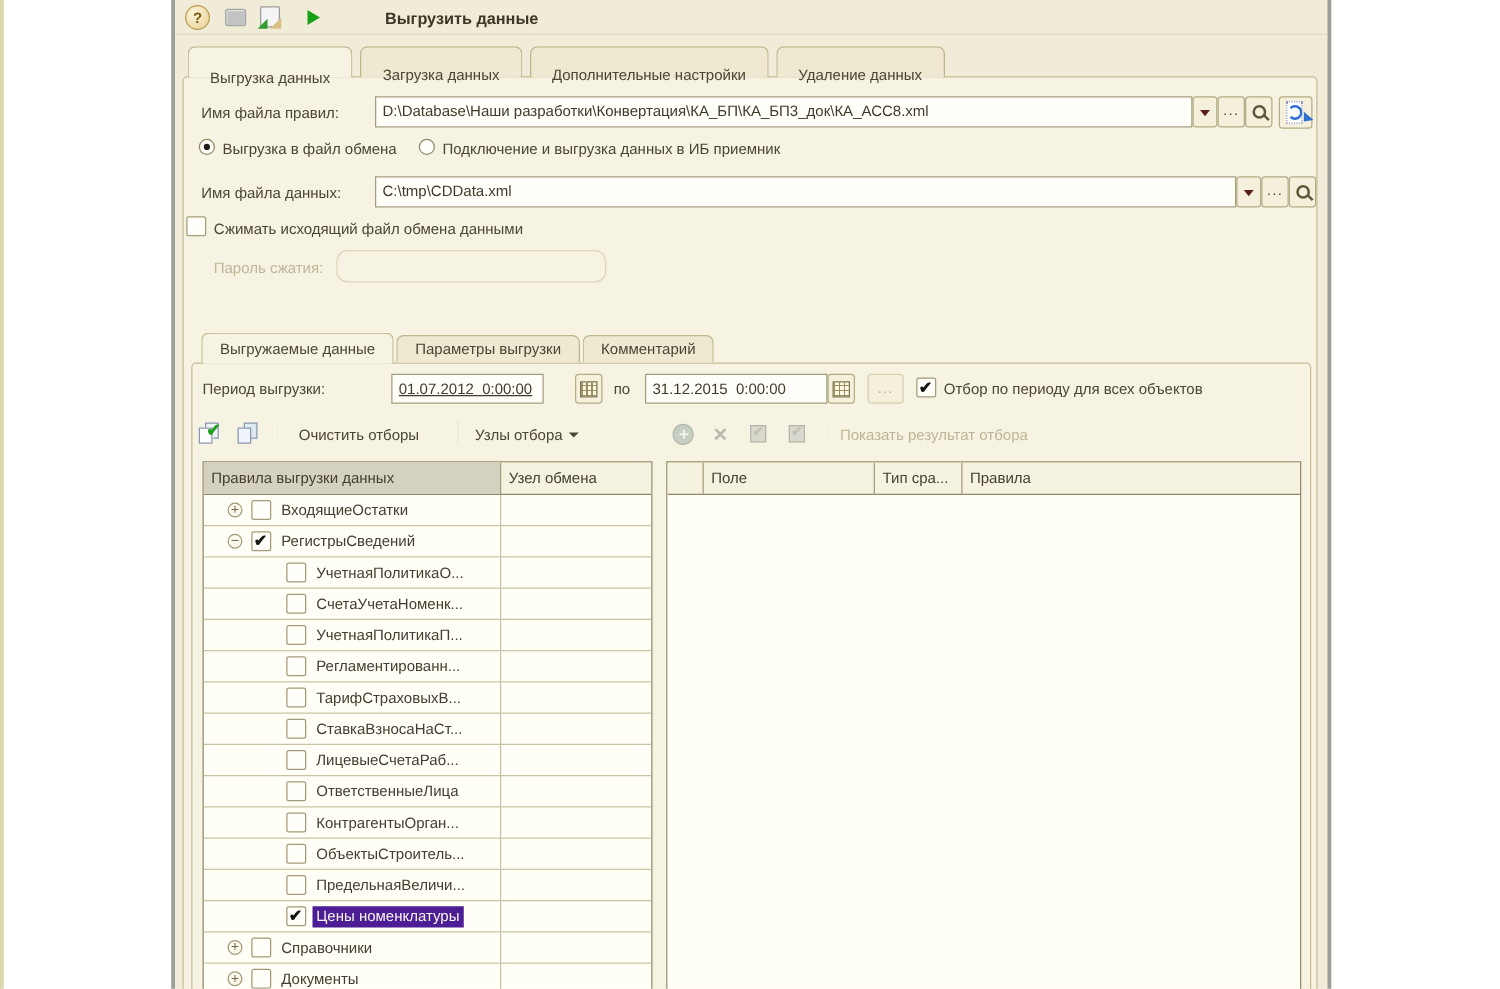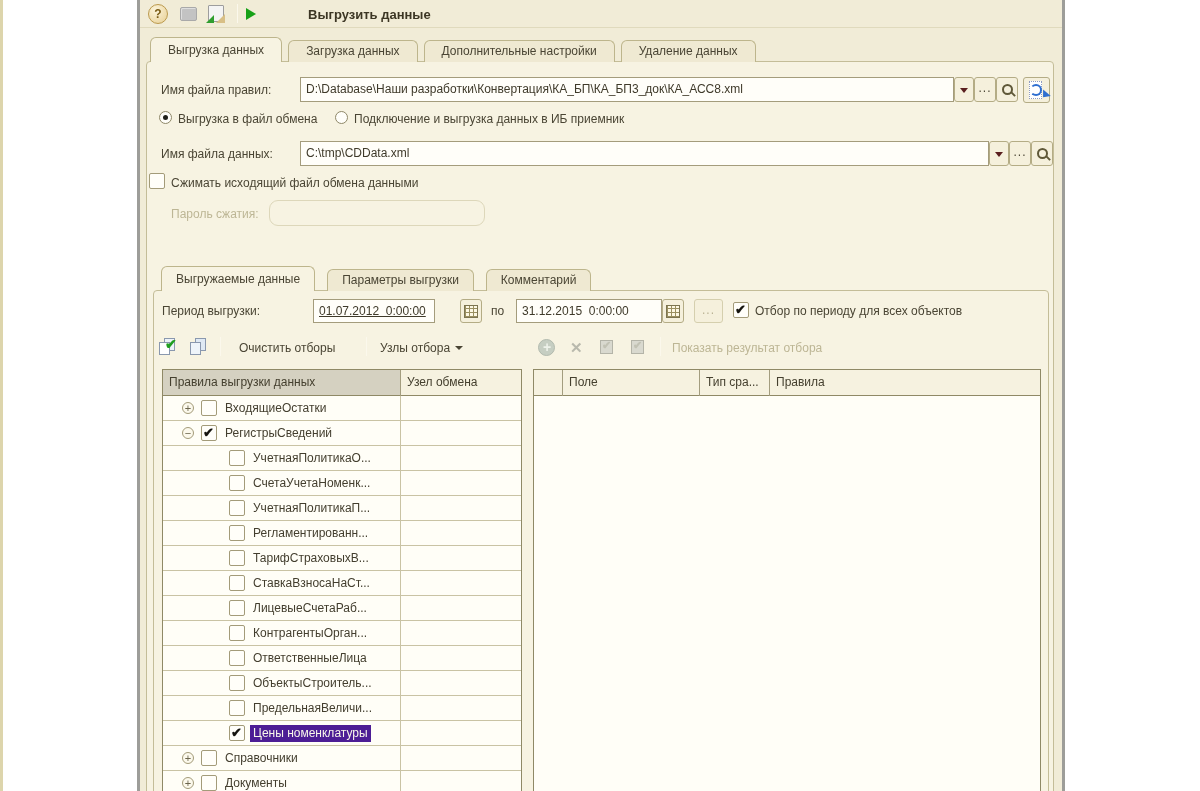--- a/index.html
+++ b/index.html
@@ -25,24 +25,24 @@
     border-style:solid;border-width:0 0 8px 8px;border-color:transparent transparent #2f9e2f transparent;}
   .restore-icon::after{content:"";position:absolute;right:-2px;bottom:-2px;width:0;height:0;
     border-style:solid;border-width:0 0 9px 9px;border-color:transparent transparent #d8bf86 transparent;}
   .run-btn{position:absolute;left:106px;top:3px;height:22px;display:flex;align-items:center;cursor:pointer;gap:44px;}
   .play-icon{width:0;height:0;border-left:10px solid #17a117;border-top:6px solid transparent;
     border-bottom:6px solid transparent;margin-right:8px;}
   .run-label{font-weight:bold;font-size:13px;color:#3c3624;}
 
   
   .outer-tabs{position:absolute;left:10px;top:37px;display:flex;gap:6px;align-items:flex-end;height:25px;z-index:3;}
-  .tab{height:22px;padding:0 17px;line-height:21px;background:#efe9d2;border:1px solid #bdb58c;
+  .tab{height:22px;padding:12px 17px;line-height:21px;background:#efe9d2;border:1px solid #bdb58c;
     border-bottom:none;border-radius:6px 6px 0 0;white-space:nowrap;color:#4a4534;cursor:pointer;}
   .tab.active{height:25px;line-height:24px;background:#f7f3e2;font-weight:normal;}
-  .inner-tabs{position:absolute;left:14px;top:204px;display:flex;gap:12px;align-items:flex-end;height:25px;z-index:3;}
+  .inner-tabs{position:absolute;left:14px;top:204px;display:flex;gap:2px;align-items:center;height:25px;z-index:3;}
   .inner-tabs .tab{padding:0 14px;}
   .inner-tabs .tab.active{background:#f7f3e2;}
 
   
   .panel{position:absolute;left:6px;top:61px;width:908px;height:740px;background:#f7f3e2;
     border:1px solid #c4bd98;border-radius:4px;}
   .inner-panel{position:absolute;left:6px;top:228px;width:896px;height:512px;background:#f7f3e2;
     border:1px solid #c4bd98;border-radius:4px;}
 
   .lbl{position:absolute;white-space:nowrap;color:#4a4534;}
@@ -267,25 +267,25 @@
             <div class="tree-row lvl2">
               <span class="cbox"></span>
               <span class="tlabel">СтавкаВзносаНаСт...</span>
             </div>
             <div class="tree-row lvl2">
               <span class="cbox"></span>
               <span class="tlabel">ЛицевыеСчетаРаб...</span>
             </div>
             <div class="tree-row lvl2">
               <span class="cbox"></span>
+              <span class="tlabel">ОтветственныеЛица</span>
+            </div>
+            <div class="tree-row lvl2">
+              <span class="cbox"></span>
               <span class="tlabel">КонтрагентыОрган...</span>
-            </div>
-            <div class="tree-row lvl2">
-              <span class="cbox"></span>
-              <span class="tlabel">ОтветственныеЛица</span>
             </div>
             <div class="tree-row lvl2">
               <span class="cbox"></span>
               <span class="tlabel">ОбъектыСтроитель...</span>
             </div>
             <div class="tree-row lvl2">
               <span class="cbox"></span>
               <span class="tlabel">ПредельнаяВеличи...</span>
             </div>
             <div class="tree-row lvl2">

